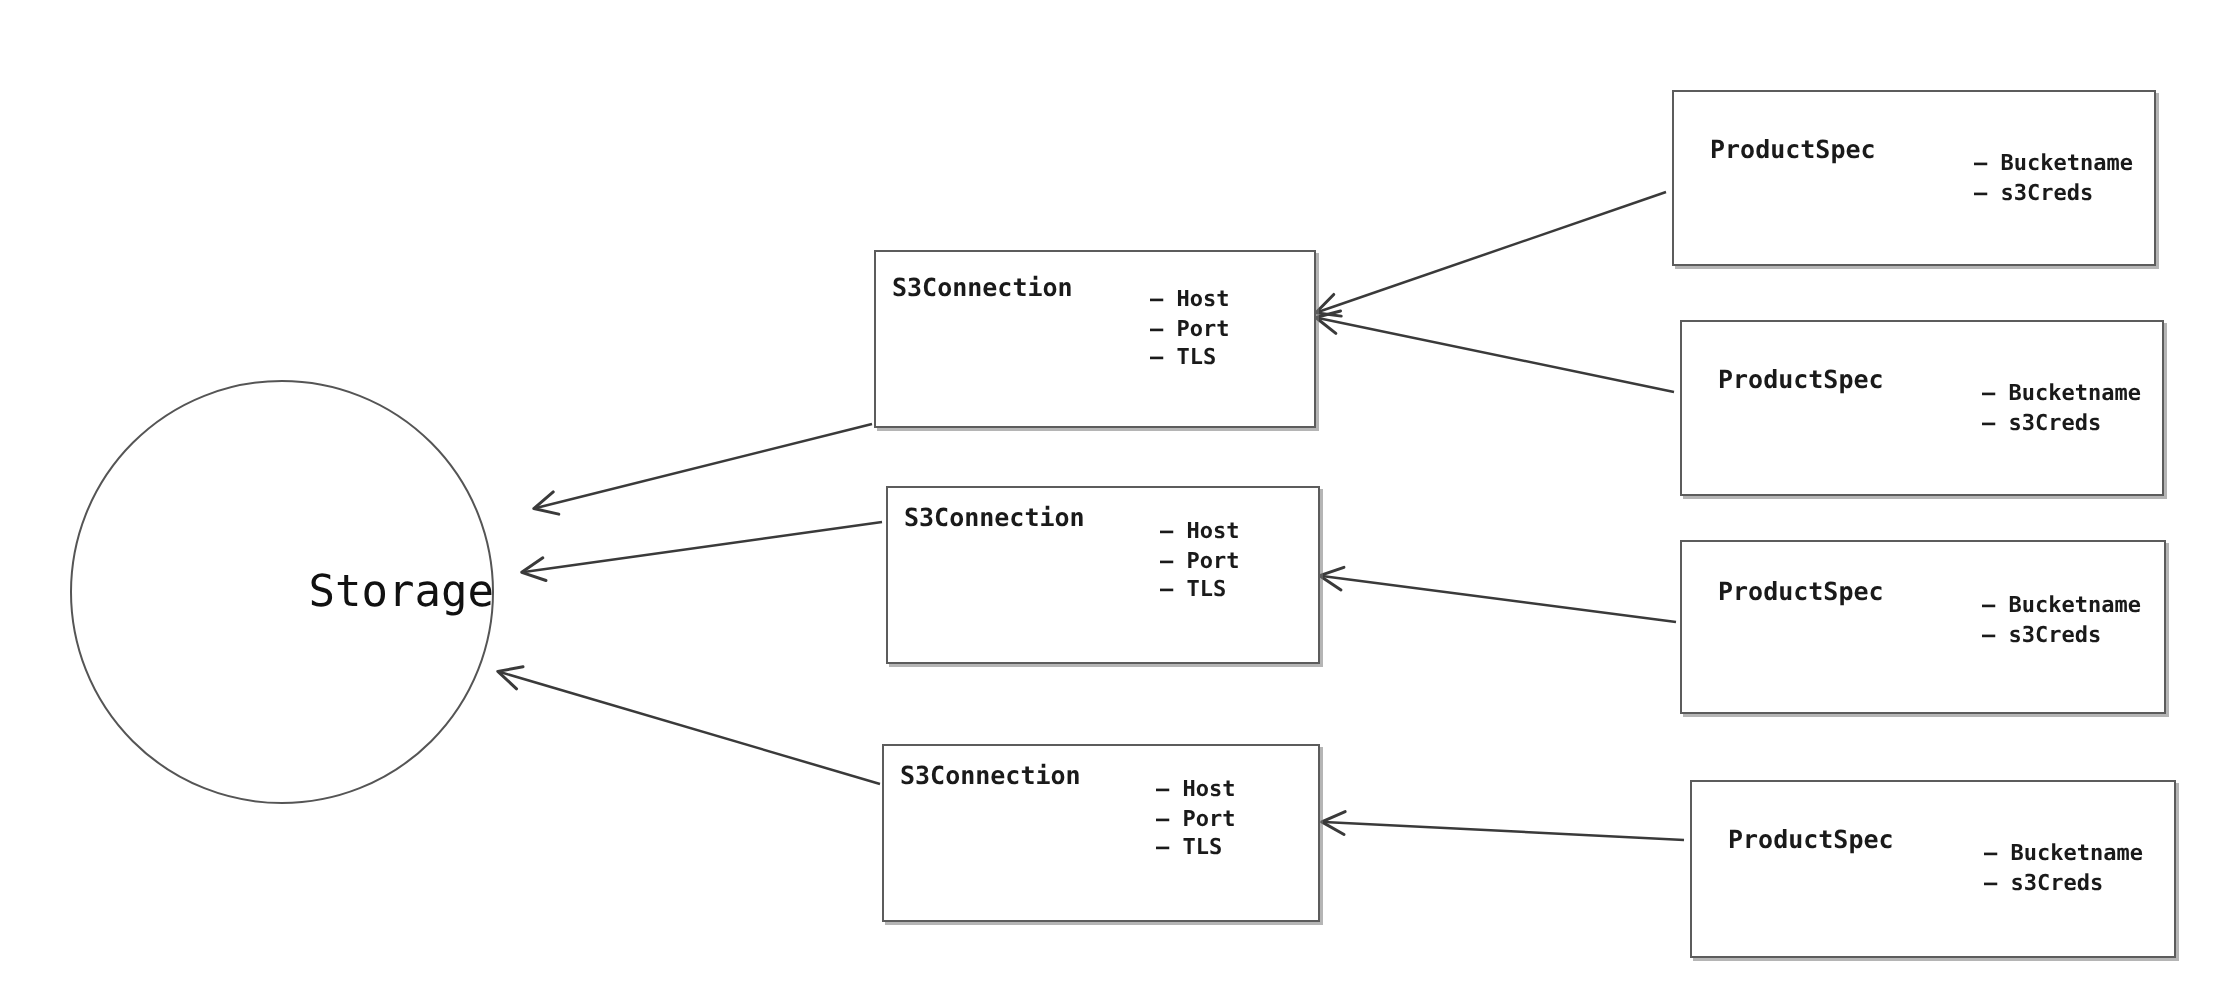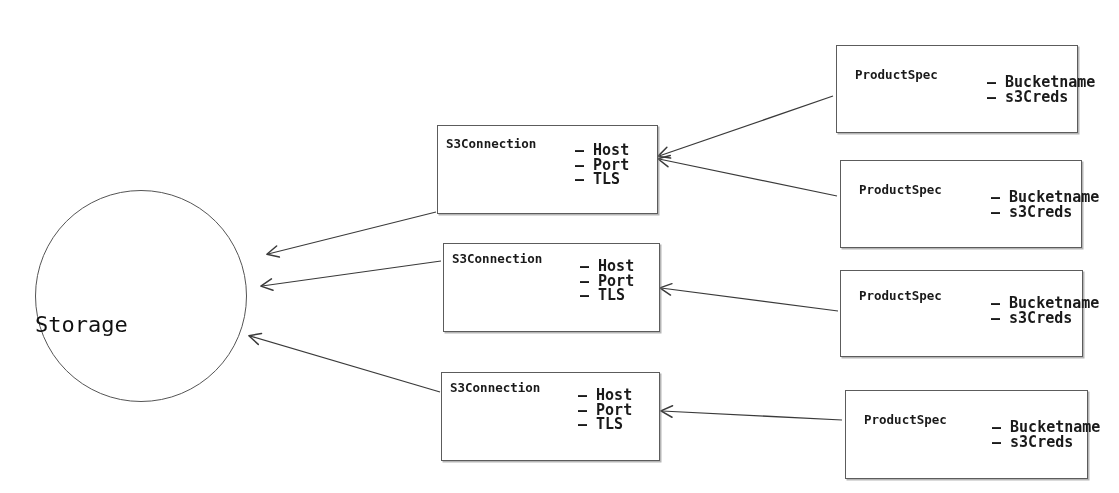--- a/index.html
+++ b/index.html
@@ -39,21 +39,21 @@
     font-size: 12.5px;
     font-weight: 700;
     color: #1a1a1a;
     white-space: nowrap;
     letter-spacing: 0px;
     text-align: center;
   }
   .node-attrs {
     position: absolute;
     font-family: "DejaVu Sans Mono", monospace;
-    font-size: 15px;
+    font-size: 11px;
     font-weight: 700;
     color: #1a1a1a;
     line-height: 14.5px;
     white-space: nowrap;
   }
   .attr-line {
     display: block;
   }
   .circle-node {
     position: absolute;
@@ -62,22 +62,21 @@
     background: #ffffff;
     box-sizing: border-box;
   }
   .circle-label {
     position: absolute;
     font-family: "DejaVu Sans Mono", monospace;
     font-size: 22px;
     font-weight: 400;
     color: #111111;
     white-space: nowrap;
-    text-align: left;
-    margin-top: 28px;
+    text-align: right;
   }
 </style>
 </head>
 <body>
 
 <div id="canvas">
 
   <svg id="edges" viewBox="0 0 1119 493" xmlns="http://www.w3.org/2000/svg">
     <defs>
       <marker id="arrowopen" viewBox="0 0 12 12" refX="10" refY="6" markerWidth="11" markerHeight="11" orient="auto-start-reverse">

